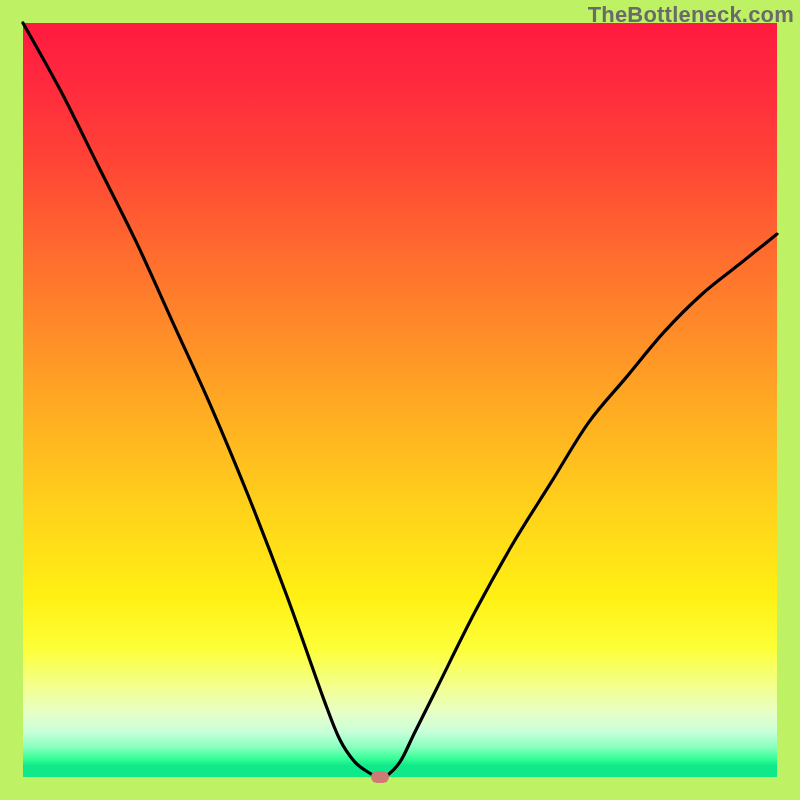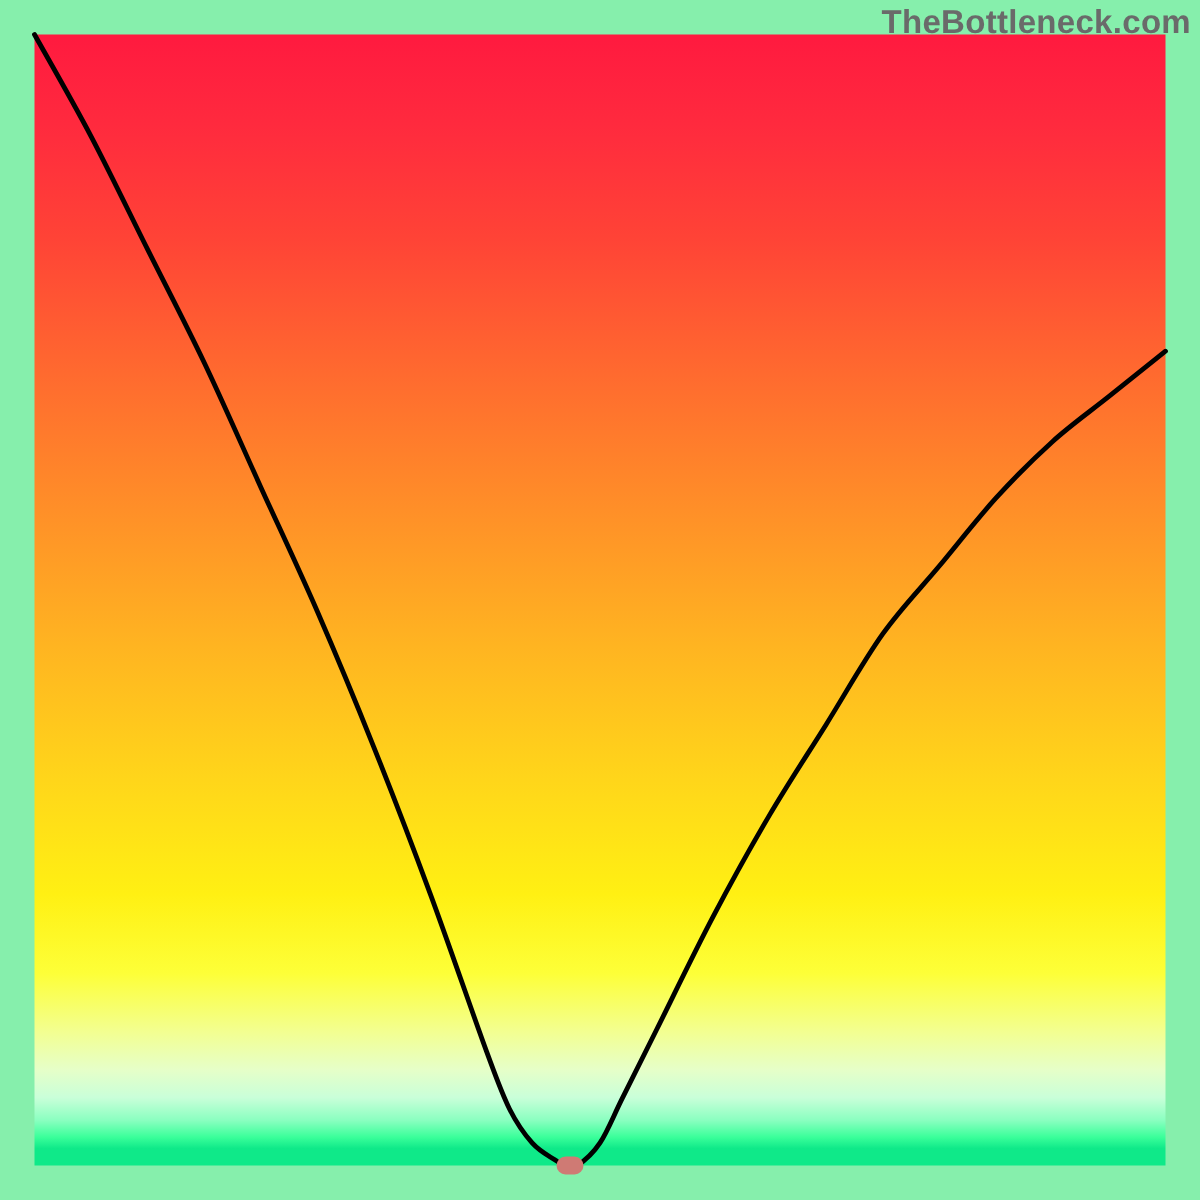--- a/index.html
+++ b/index.html
@@ -9,21 +9,21 @@
     height: 800px;
     background: #000;
     overflow: hidden;
   }
   .frame {
     position: absolute;
     left: 0;
     top: 0;
     width: 800px;
     height: 800px;
-    background: #86efac;
+    background: #bef264;
   }
   .plot-area {
     position: absolute;
     left: 23px;
     top: 23px;
     width: 754px;
     height: 754px;
     background: linear-gradient(to bottom,
       #ff1a3f 0%,
       #ff2a3e 8%,

